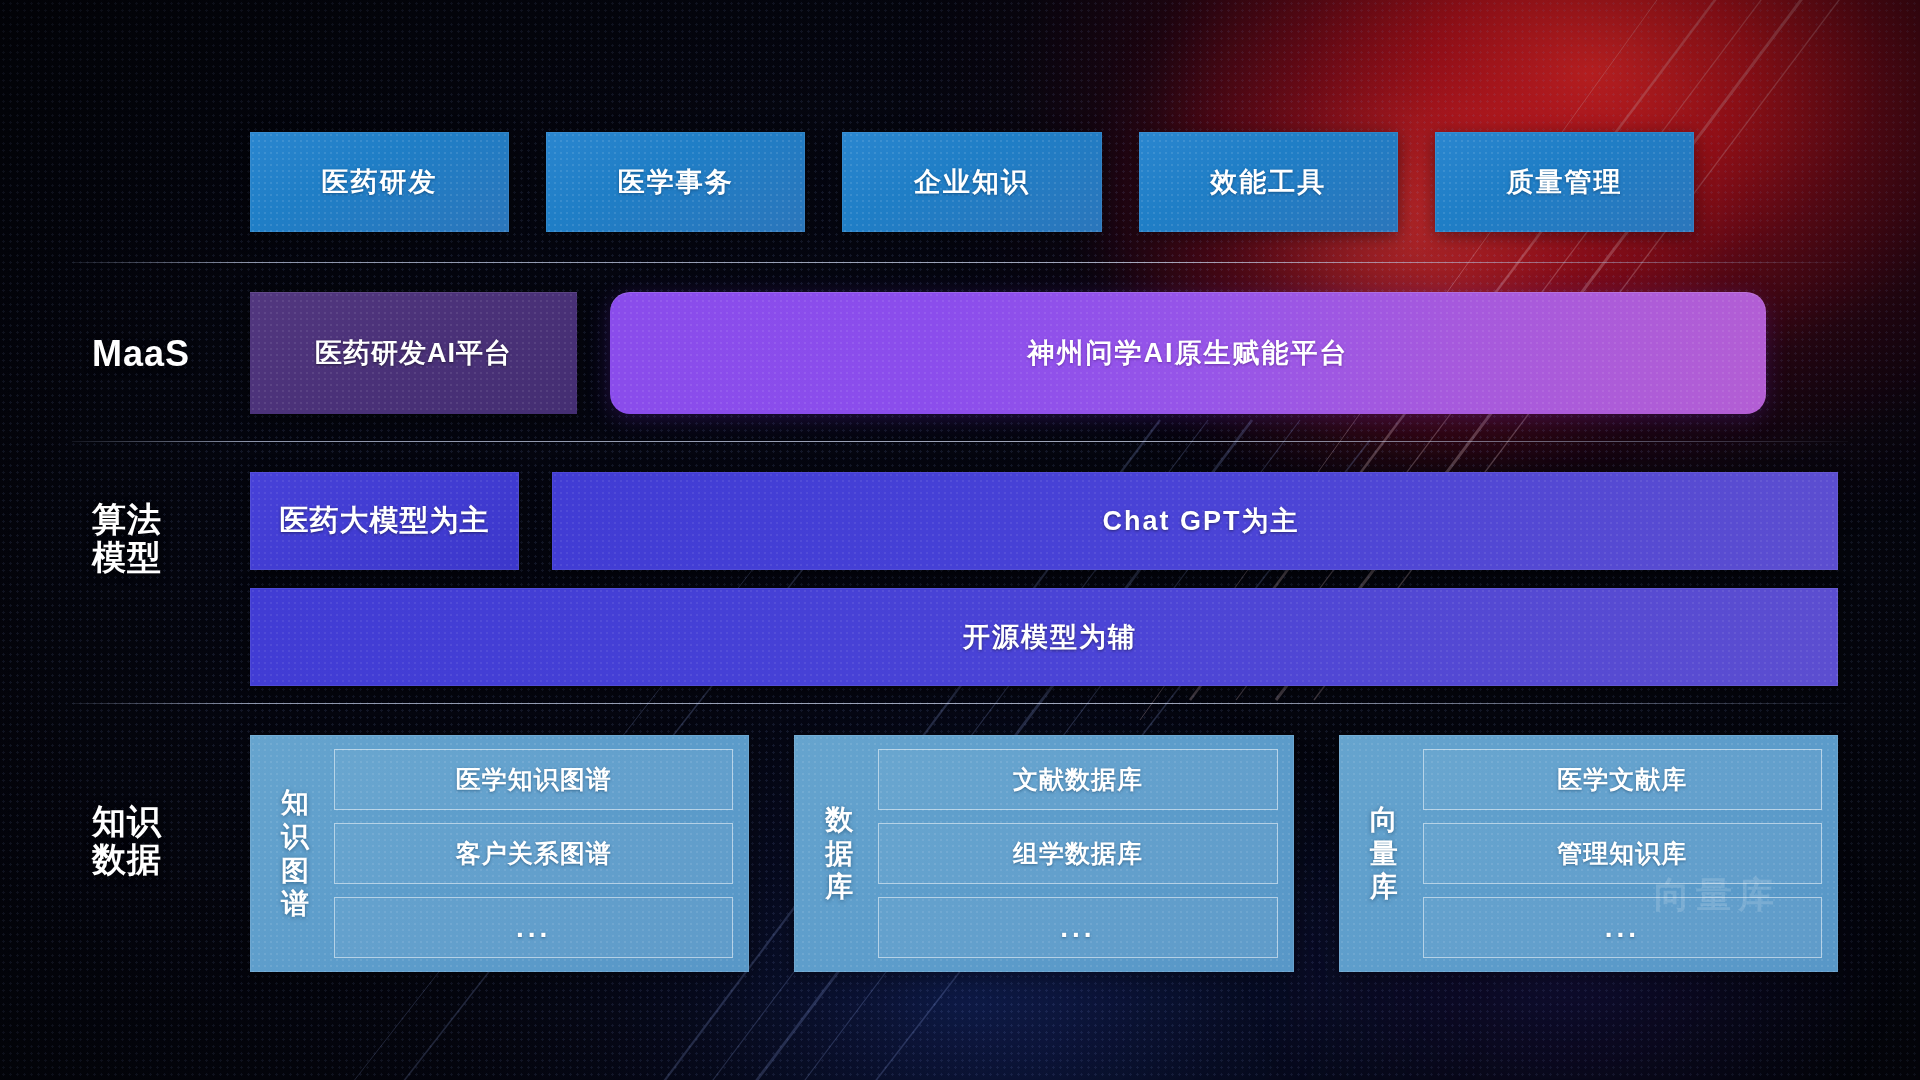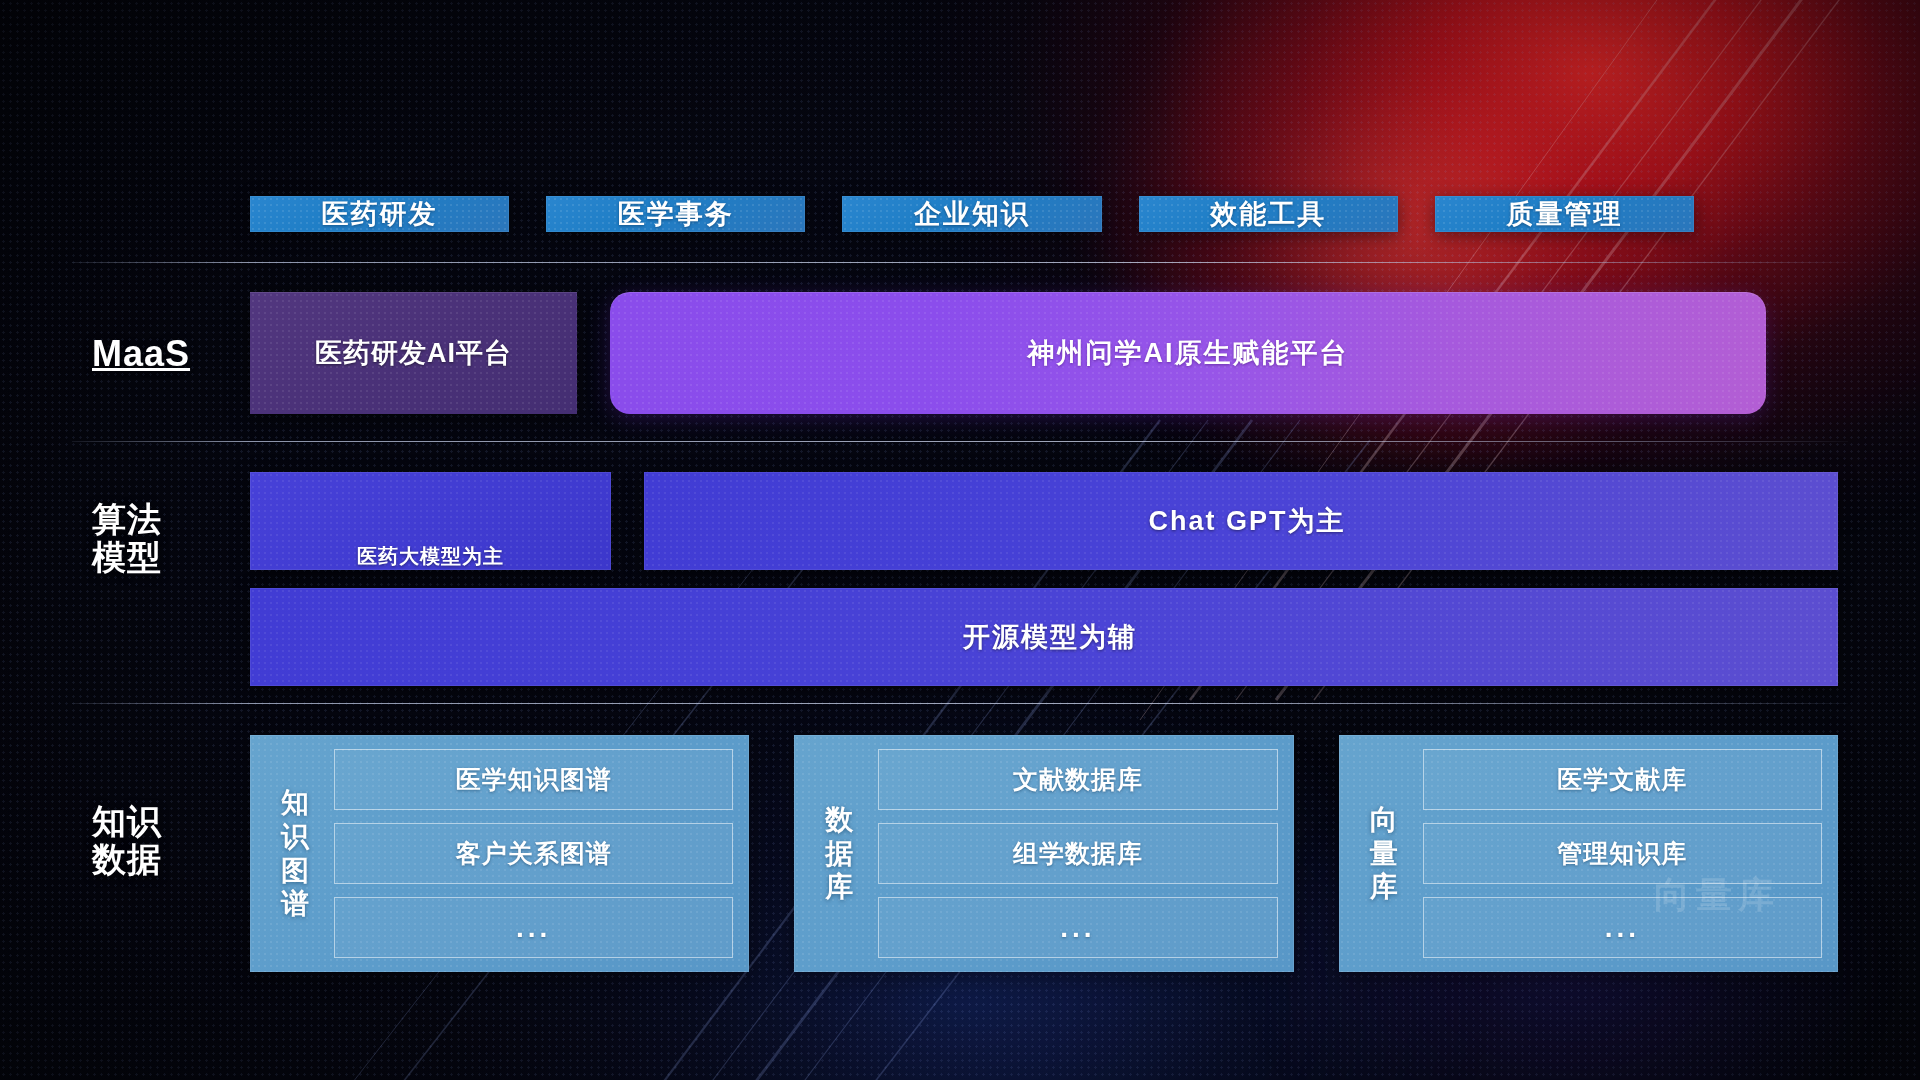--- a/index.html
+++ b/index.html
@@ -68,21 +68,21 @@
   .rowlabel .ln{ display:block; }
 
   .divider{
     position:absolute; left:72px; right:72px; height:1px;
     background:linear-gradient(90deg, rgba(160,172,205,.10) 0%, rgba(186,196,222,.75) 10%,
       rgba(200,208,230,.80) 60%, rgba(168,178,208,.45) 88%, rgba(120,130,165,.05) 100%);
   }
 
   
   .apps{ position:absolute; left:250px; top:132px; width:1444px; height:100px;
-         display:flex; gap:37px;align-items:flex-end; }
+         display:flex; gap:37px; }
   .app-box{
     flex:1; display:flex; align-items:center; justify-content:center;
     background:linear-gradient(152deg,#2a86cf 0%,#1f7ec6 40%,#2b76bb 100%);
     box-shadow:inset 0 0 0 1px rgba(255,255,255,.07), 0 4px 18px rgba(0,0,0,.45);
     color:#ffffff; font-size:27px; font-weight:700; letter-spacing:2px;
     position:relative; overflow:hidden;
     text-shadow:0 1px 3px rgba(0,30,60,.45);
   }
   .app-box::after{
     content:""; position:absolute; inset:0; opacity:.22;
@@ -113,23 +113,23 @@
     background-image:radial-gradient(rgba(255,255,255,0.55) 0.7px, transparent 0.8px);
     background-size:6px 6px;
   }
   .maas-left span,.maas-right span{ position:relative; z-index:2; }
 
   
   .algo{ position:absolute; left:250px; width:1588px; display:flex; gap:33px; }
   .algo1{ top:472px; height:98px; }
   .algo2{ top:588px; height:98px; }
   .algo-left{
-    width:361px; display:flex; align-items:flex-end; justify-content:center;
+    width:269px; display:flex; align-items:center; justify-content:center;
     background:linear-gradient(150deg,#4741d8 0%,#413cd2 50%,#3c37cb 100%);
-    color:#fff; font-size:20px; font-weight:700; letter-spacing:1px; position:relative; overflow:hidden;
+    color:#fff; font-size:29px; font-weight:700; letter-spacing:1px; position:relative; overflow:hidden;
     box-shadow:inset 0 0 0 1px rgba(255,255,255,.08), 0 4px 18px rgba(0,0,0,.45);
     text-shadow:0 1px 3px rgba(0,0,0,.45);
   }
   .algo-right{
     flex:1; display:flex; align-items:center; justify-content:center;
     background:linear-gradient(98deg,#413cd4 0%,#4540d6 30%,#4b44d6 55%,#5449d3 78%,#5c4ed0 100%);
     color:#fff; font-size:27px; font-weight:700; letter-spacing:2px; position:relative; overflow:hidden;
     box-shadow:inset 0 0 0 1px rgba(255,255,255,.07), 0 4px 18px rgba(0,0,0,.45);
     text-shadow:0 1px 3px rgba(0,0,0,.45);
     padding-left:12px;
@@ -237,21 +237,21 @@
     <div class="app-box">
         <span>效能工具</span>
       </div>
     <div class="app-box">
         <span>质量管理</span>
       </div>
   </div>
 
   <div class="divider" style="top:262px;"></div>
 
-  <div class="rowlabel" style="top:334px; font-size:36px;text-decoration:underline;">
+  <div class="rowlabel" style="top:334px; font-size:36px;">
     <span class="ln">MaaS</span>
   </div>
   <div class="maas">
     <div class="maas-left">
         <span>医药研发AI平台</span>
       </div>
     <div class="maas-right">
         <span>神州问学AI原生赋能平台</span>
       </div>
   </div>

